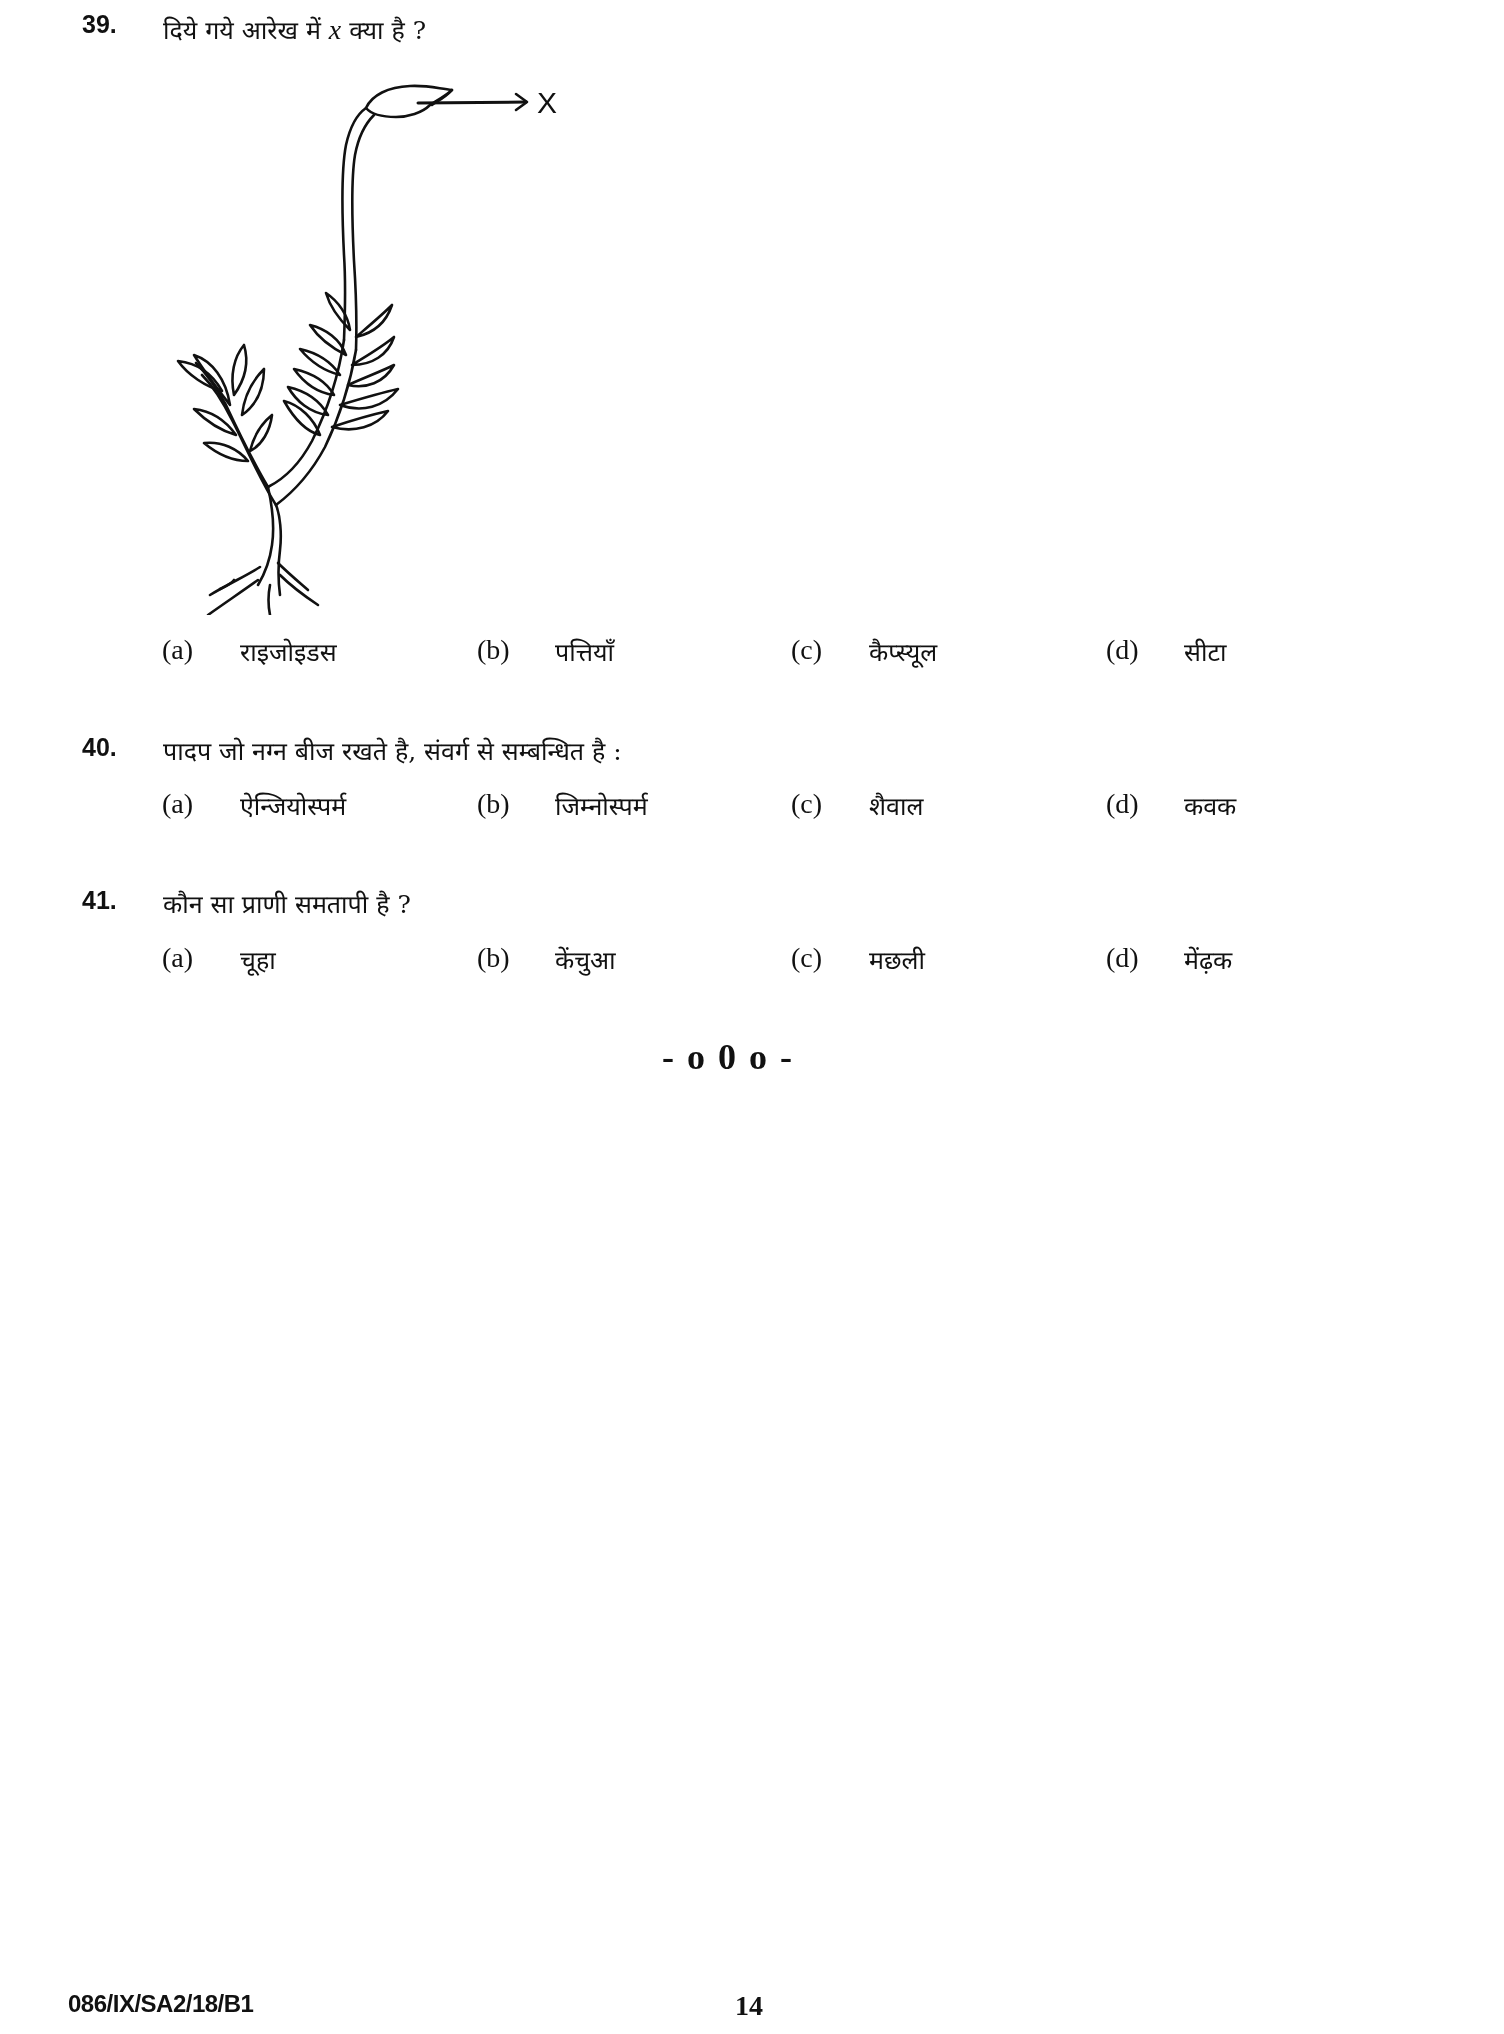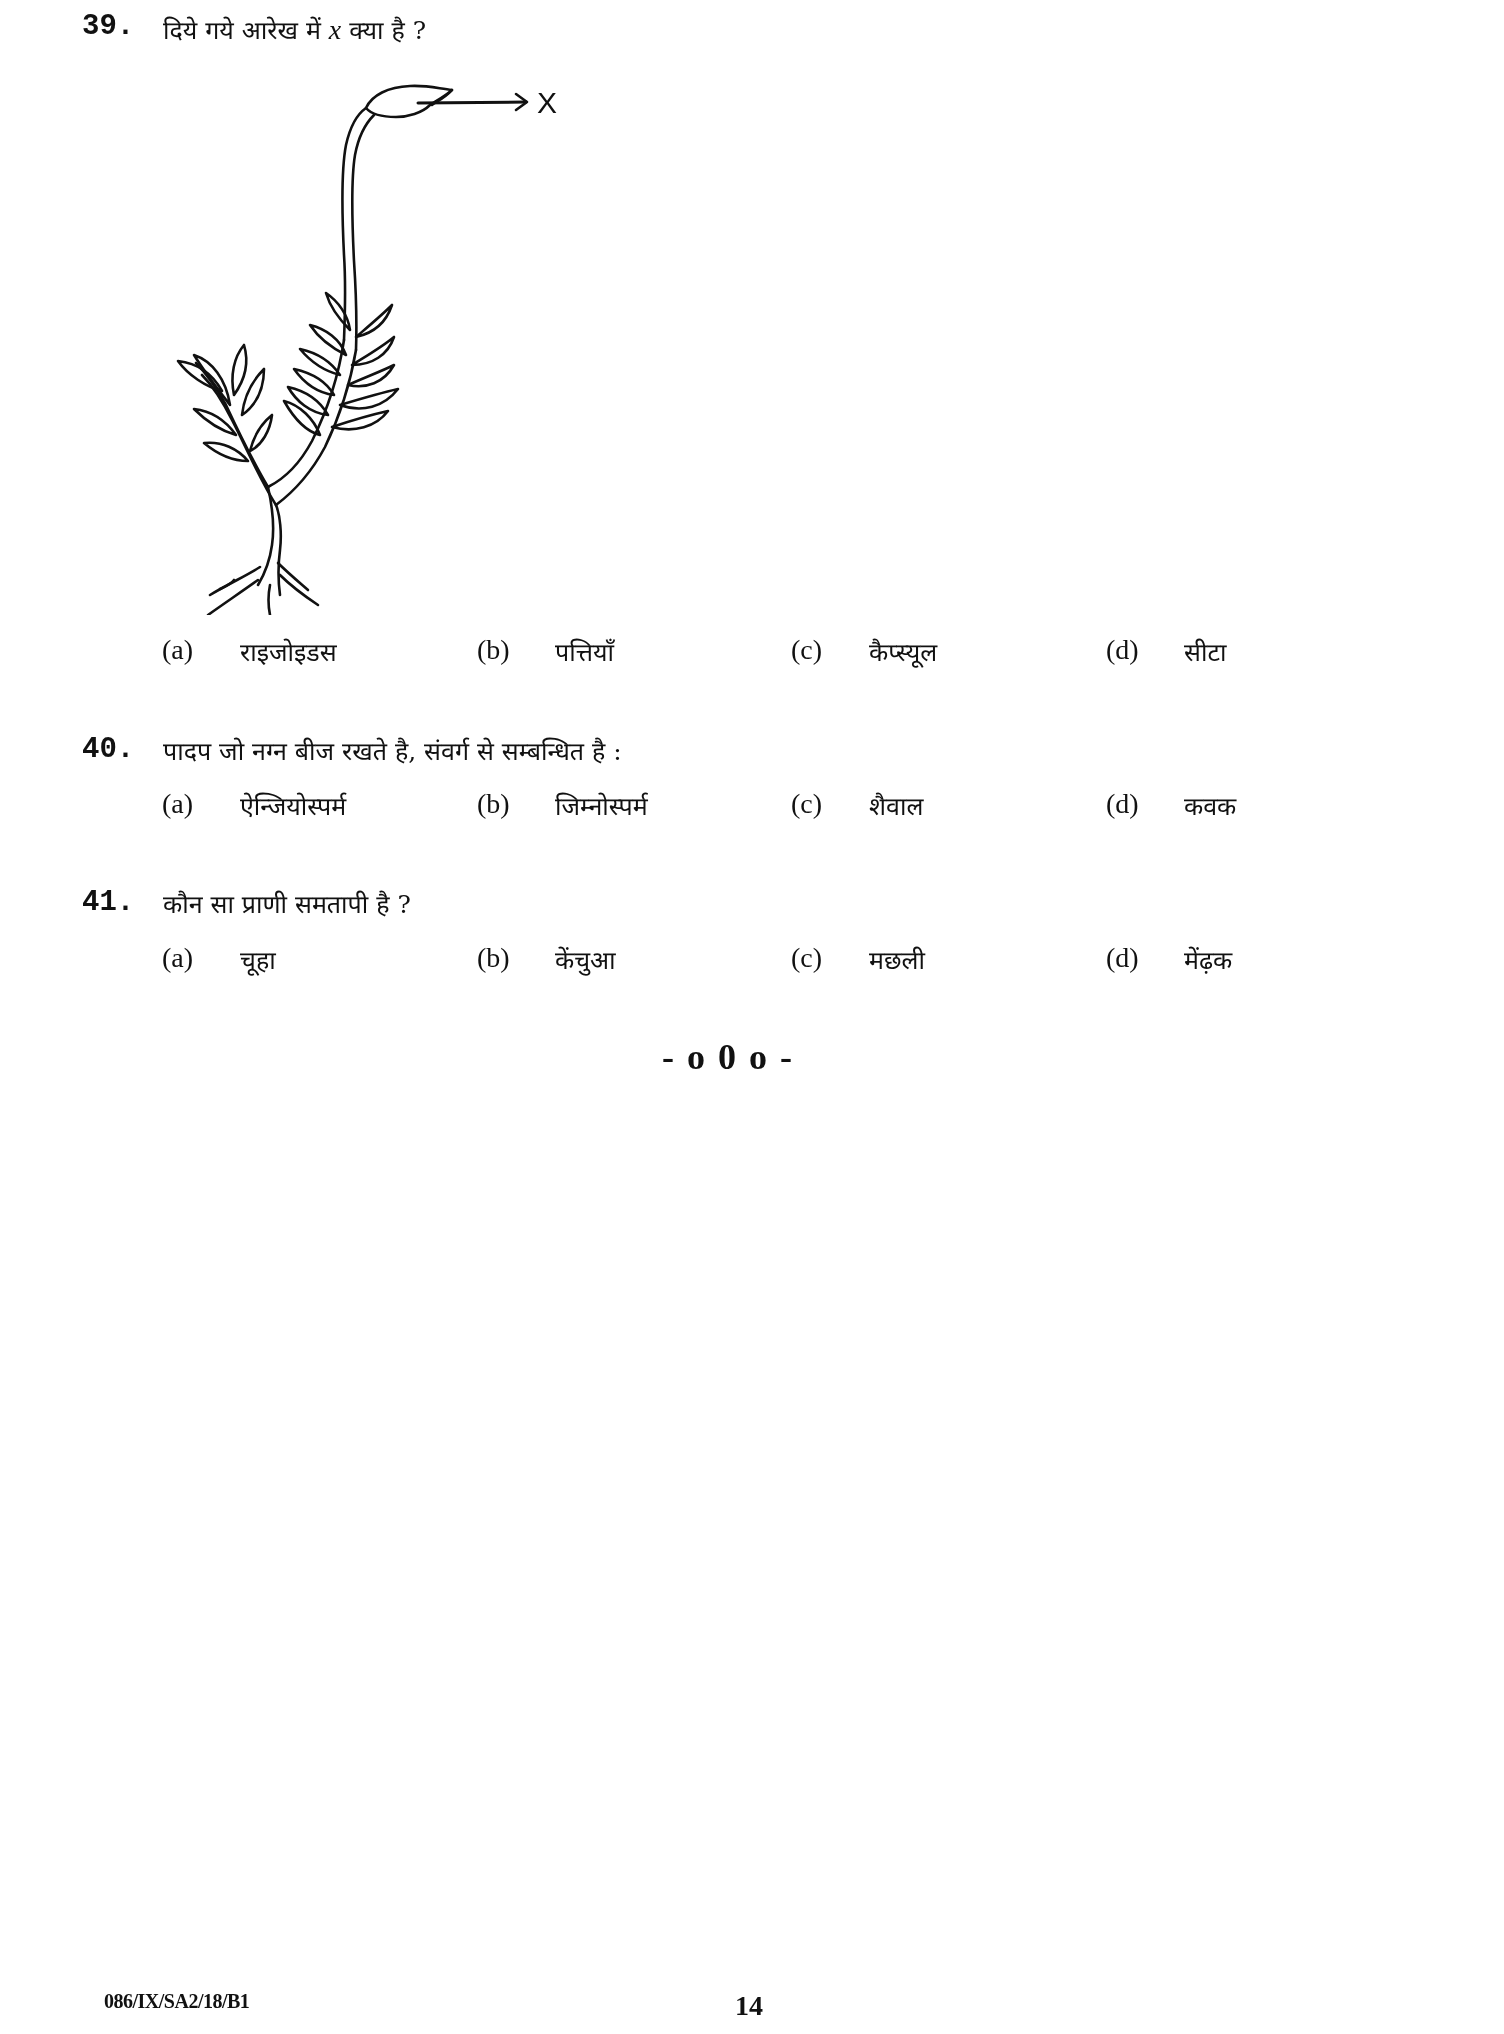--- a/index.html
+++ b/index.html
@@ -1,25 +1,25 @@
 <!DOCTYPE html>
 <html><head>
 <meta charset="utf-8">
 <style>
   html, body { margin:0; padding:0; background:#fff; }
   body { width:1504px; height:2034px; position:relative; overflow:hidden;
          font-family:"DejaVu Serif", "Liberation Serif", serif; color:#111; }
   .abs { position:absolute; white-space:nowrap; }
-  .qnum { font-family:Liberation Mono, monospace; font-weight:bold; font-size:29px; left:82px; }
+  .qnum { font-family:Liberation Sans, sans-serif; font-weight:bold; font-size:25px; left:82px; }
   .qtext { font-size:25px; left:163px; }
   .opt-label { font-family:"Liberation Serif", serif; font-size:28px; }
   .opt-text { font-size:25px; }
   .italic-x { font-family:"Liberation Serif", serif; font-style:italic; font-size:28px; }
   .sep { font-family:"Liberation Serif", serif; font-weight:bold; font-size:36px; left:662px; top:1036px; letter-spacing:2px; }
-  .footer-code { font-family:Liberation Serif, serif; font-weight:bold; font-size:20px; left:68px; top:1990px; letter-spacing:-0.5px;margin-left:36px; }
+  .footer-code { font-family:Liberation Sans, sans-serif; font-weight:bold; font-size:24px; left:68px; top:1990px; letter-spacing:-0.5px; }
   .footer-page { font-family:"Liberation Serif", serif; font-weight:bold; font-size:28px; left:735px; top:1990px;text-align:right; }
   .diagram { position:absolute; left:160px; top:75px; width:420px; height:540px; }
 </style>
 </head>
 <body>
 
 <div class="abs qnum" style="top:10px;">39.</div>
 <div class="abs qtext" style="top:12px;">
   <span>दिये गये आरेख में</span>
   <span class="italic-x">x</span>

